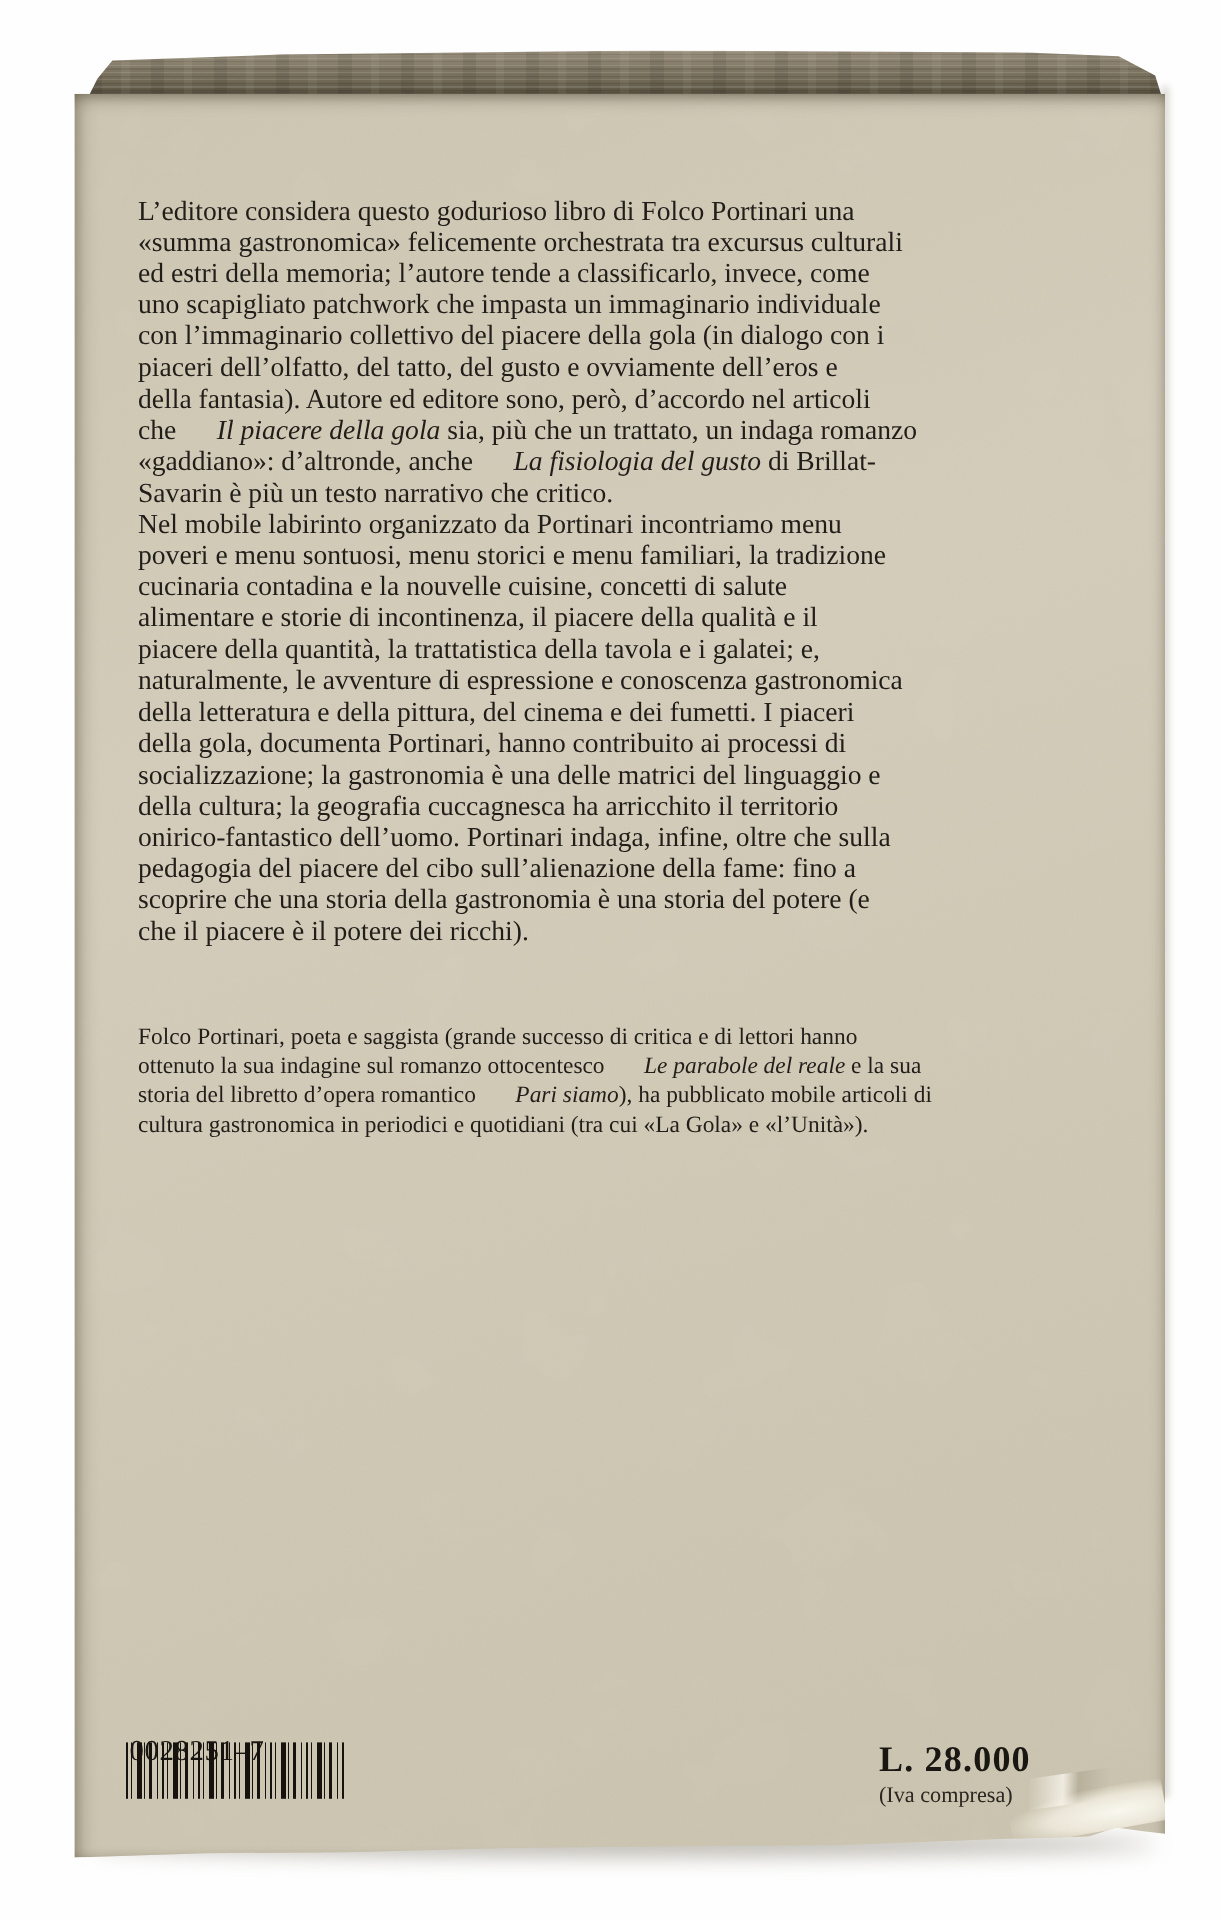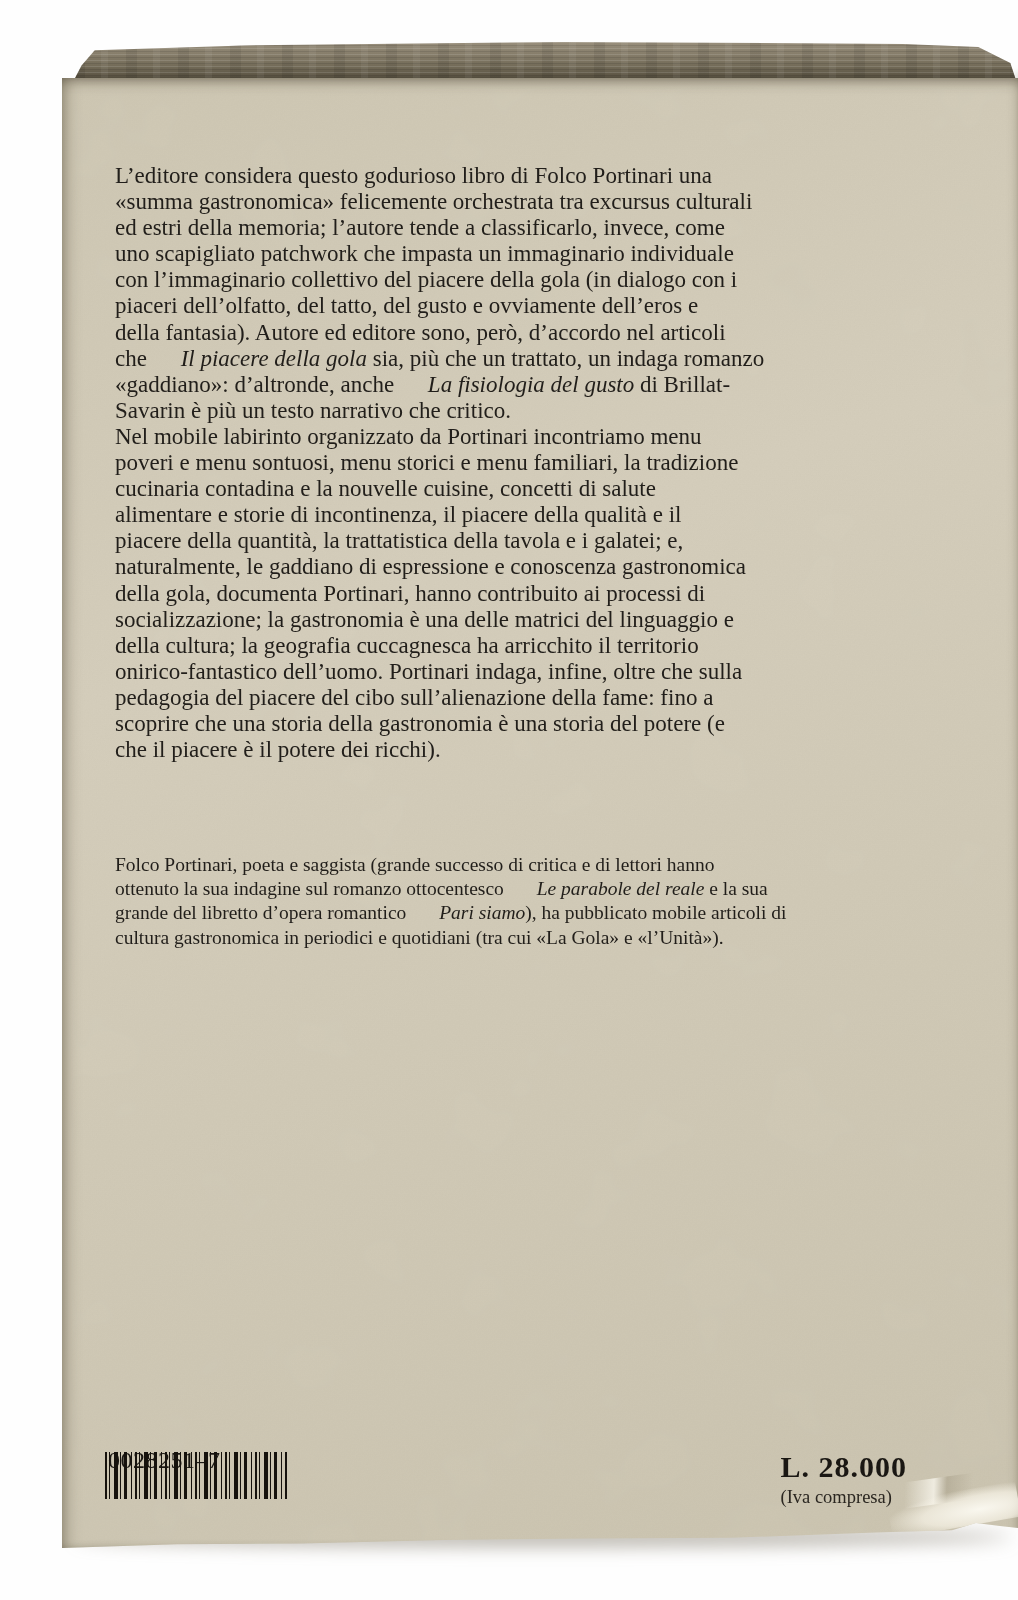--- a/index.html
+++ b/index.html
@@ -1,20 +1,20 @@
 <!DOCTYPE html>
 <html><head>
 <meta charset="utf-8">
 <style>
   html,body{margin:0;padding:0;background:#ffffff;}
   .stage{
     position:relative;width:1018px;height:1600px;background:#fefefe;overflow:hidden;
     font-family:"Liberation Serif","DejaVu Serif",serif;
   }
-  .book{position:absolute;left:62px;top:42px;width:909px;height:1506px;padding-left:48px;}
+  .book{position:absolute;left:62px;top:42px;width:909px;height:1506px;}
   .book-shadow{
     position:absolute;left:14px;right:8px;bottom:2px;height:18px;
     background:rgba(122,115,99,0.55);filter:blur(9px);border-radius:50%;
   }
   .edge-shadow-right{
     position:absolute;top:30px;bottom:50px;right:-3px;width:6px;
     background:rgba(148,141,123,0.35);filter:blur(3px);
   }
   
   .page-edges{
@@ -105,33 +105,34 @@
           <div class="tline"><span>piaceri dell’olfatto, del tatto, del gusto e ovviamente dell’eros e</span></div>
           <div class="tline"><span>della fantasia). Autore ed editore sono, però, d’accordo nel articoli</span></div>
           <div class="tline"><span>che </span><em>Il piacere della gola</em><span> sia, più che un trattato, un indaga romanzo</span></div>
           <div class="tline"><span>«gaddiano»: d’altronde, anche </span><em>La fisiologia del gusto</em><span> di Brillat-</span></div>
           <div class="tline"><span>Savarin è più un testo narrativo che critico.</span></div>
           <div class="tline"><span>Nel mobile labirinto organizzato da Portinari incontriamo menu</span></div>
           <div class="tline"><span>poveri e menu sontuosi, menu storici e menu familiari, la tradizione</span></div>
           <div class="tline"><span>cucinaria contadina e la nouvelle cuisine, concetti di salute</span></div>
           <div class="tline"><span>alimentare e storie di incontinenza, il piacere della qualità e il</span></div>
           <div class="tline"><span>piacere della quantità, la trattatistica della tavola e i galatei; e,</span></div>
-          <div class="tline"><span>naturalmente, le gaddiano di espressione e conoscenza gastronomica</span></div>
+          <div class="tline"><span>naturalmente, le avventure di espressione e conoscenza gastronomica</span></div>
+          <div class="tline"><span>della letteratura e della pittura, del cinema e dei fumetti. I piaceri</span></div>
           <div class="tline"><span>della gola, documenta Portinari, hanno contribuito ai processi di</span></div>
           <div class="tline"><span>socializzazione; la gastronomia è una delle matrici del linguaggio e</span></div>
           <div class="tline"><span>della cultura; la geografia cuccagnesca ha arricchito il territorio</span></div>
           <div class="tline"><span>onirico-fantastico dell’uomo. Portinari indaga, infine, oltre che sulla</span></div>
           <div class="tline"><span>pedagogia del piacere del cibo sull’alienazione della fame: fino a</span></div>
           <div class="tline"><span>scoprire che una storia della gastronomia è una storia del potere (e</span></div>
           <div class="tline"><span>che il piacere è il potere dei ricchi).</span></div>
         </div>
       <div class="bio">
           <div class="tline"><span>Folco Portinari, poeta e saggista (grande successo di critica e di lettori hanno</span></div>
           <div class="tline"><span>ottenuto la sua indagine sul romanzo ottocentesco </span><em>Le parabole del reale</em><span> e la sua</span></div>
-          <div class="tline"><span>grande del libretto d’opera romantico </span><em>Pari siamo</em><span>), ha pubblicato mobile articoli di</span></div>
+          <div class="tline"><span>storia del libretto d’opera romantico </span><em>Pari siamo</em><span>), ha pubblicato mobile articoli di</span></div>
           <div class="tline"><span>cultura gastronomica in periodici e quotidiani (tra cui «La Gola» e «l’Unità»).</span></div>
         </div>
 
       <div class="code">0028251–7</div>
       <div class="barcode"></div>
 
       <div class="price-block">
         <div class="price">L. 28.000</div>
         <div class="price-note">(Iva compresa)</div>
       </div>

